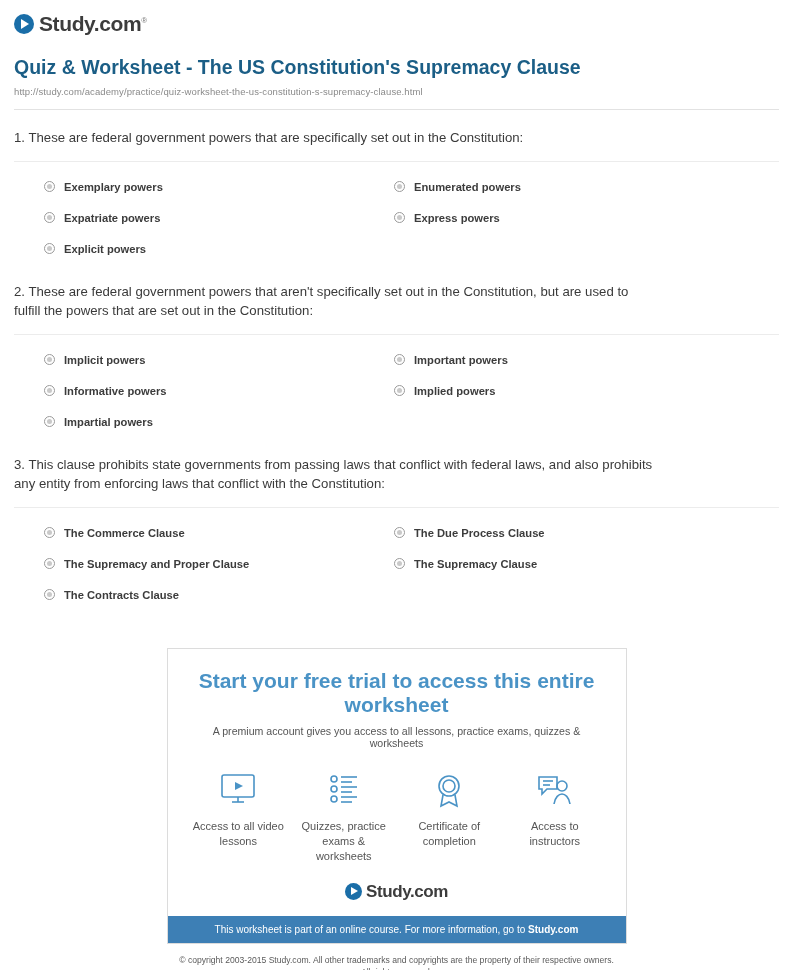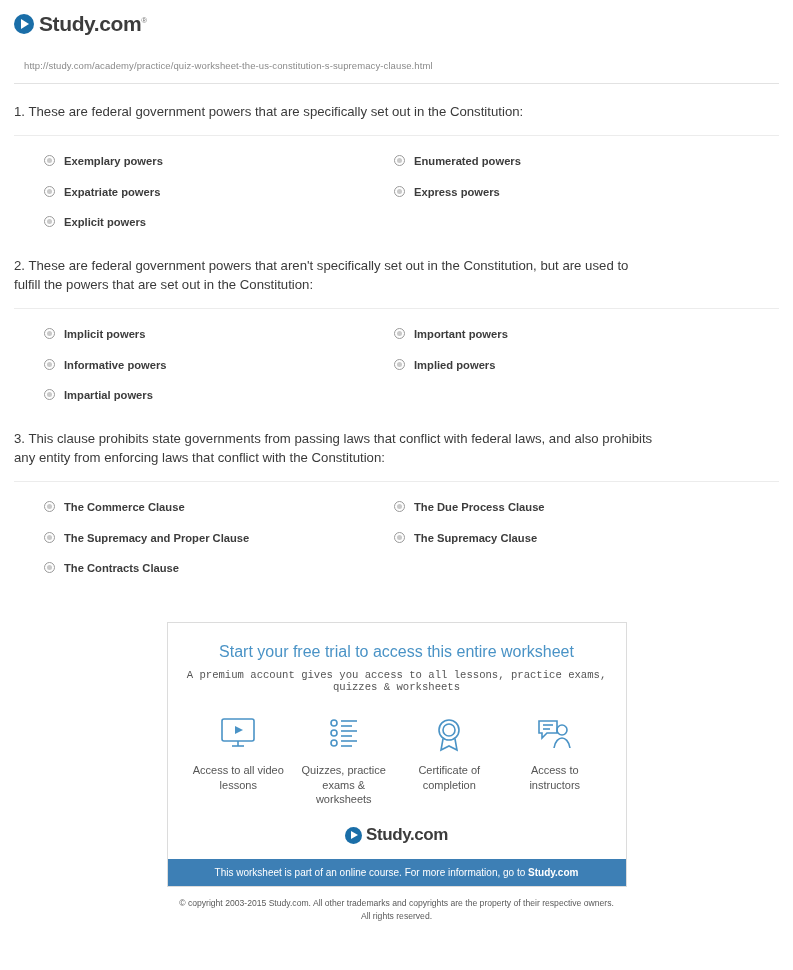--- a/index.html
+++ b/index.html
@@ -57,21 +57,20 @@
     line-height: 1.35;
     color: #1b5e86;
     font-weight: bold;
     max-width: 620px;
   }
   .doc-url {
     margin-top: 6px;
     font-size: 9.5px;
     color: #8a8a8a;
     letter-spacing: 0.1px;
-    margin-left: 10px;
   }
   .rule {
     margin: 12px 14px 0 14px;
     border-top: 1px solid #e2e2e2;
   }
 
   
   .questions { padding: 0 14px; }
   .question { padding-top: 18px; }
   .q-text {
@@ -123,29 +122,28 @@
 
   
   .promo-wrap { margin-top: 38px; display: flex; justify-content: center; }
   .promo {
     width: 460px;
     border: 1px solid #dcdcdc;
     background: #ffffff;
   }
   .promo-inner { padding: 20px 18px 14px 18px; text-align: center; }
   .promo-title {
-    font-size: 16px;
+    font-size: 21px;
     color: #4a93c6;
-    font-weight: normal;
+    font-weight: bold;
   }
   .promo-sub {
     margin-top: 8px;
     font-size: 10.6px;
     color: #555555;
-    font-family: Liberation Mono, monospace;
   }
   .perks {
     margin-top: 20px;
     display: grid;
     grid-template-columns: repeat(4, 1fr);
   }
   .perk { text-align: center; padding: 0 4px; }
   .perk-icon {
     height: 42px;
     display: flex;
@@ -191,20 +189,21 @@
 <body>
 
 <div class="page">
 
   <div class="brand">
     <span class="brand-mark"></span>
     <span class="brand-text"><span>Study.com</span><span class="tm">®</span></span>
   </div>
 
   <div class="titlewrap">
+    <h1 class="doc-title">Quiz &amp; Worksheet - The US Constitution's Supremacy Clause</h1>
     <div class="doc-url">http://study.com/academy/practice/quiz-worksheet-the-us-constitution-s-supremacy-clause.html</div>
   </div>
   <div class="rule"></div>
 
   <div class="questions">
 
     <div class="question">
       <div class="q-text">1. These are federal government powers that are specifically set out in the Constitution:</div>
       <div class="q-sep"></div>
       <div class="options">

